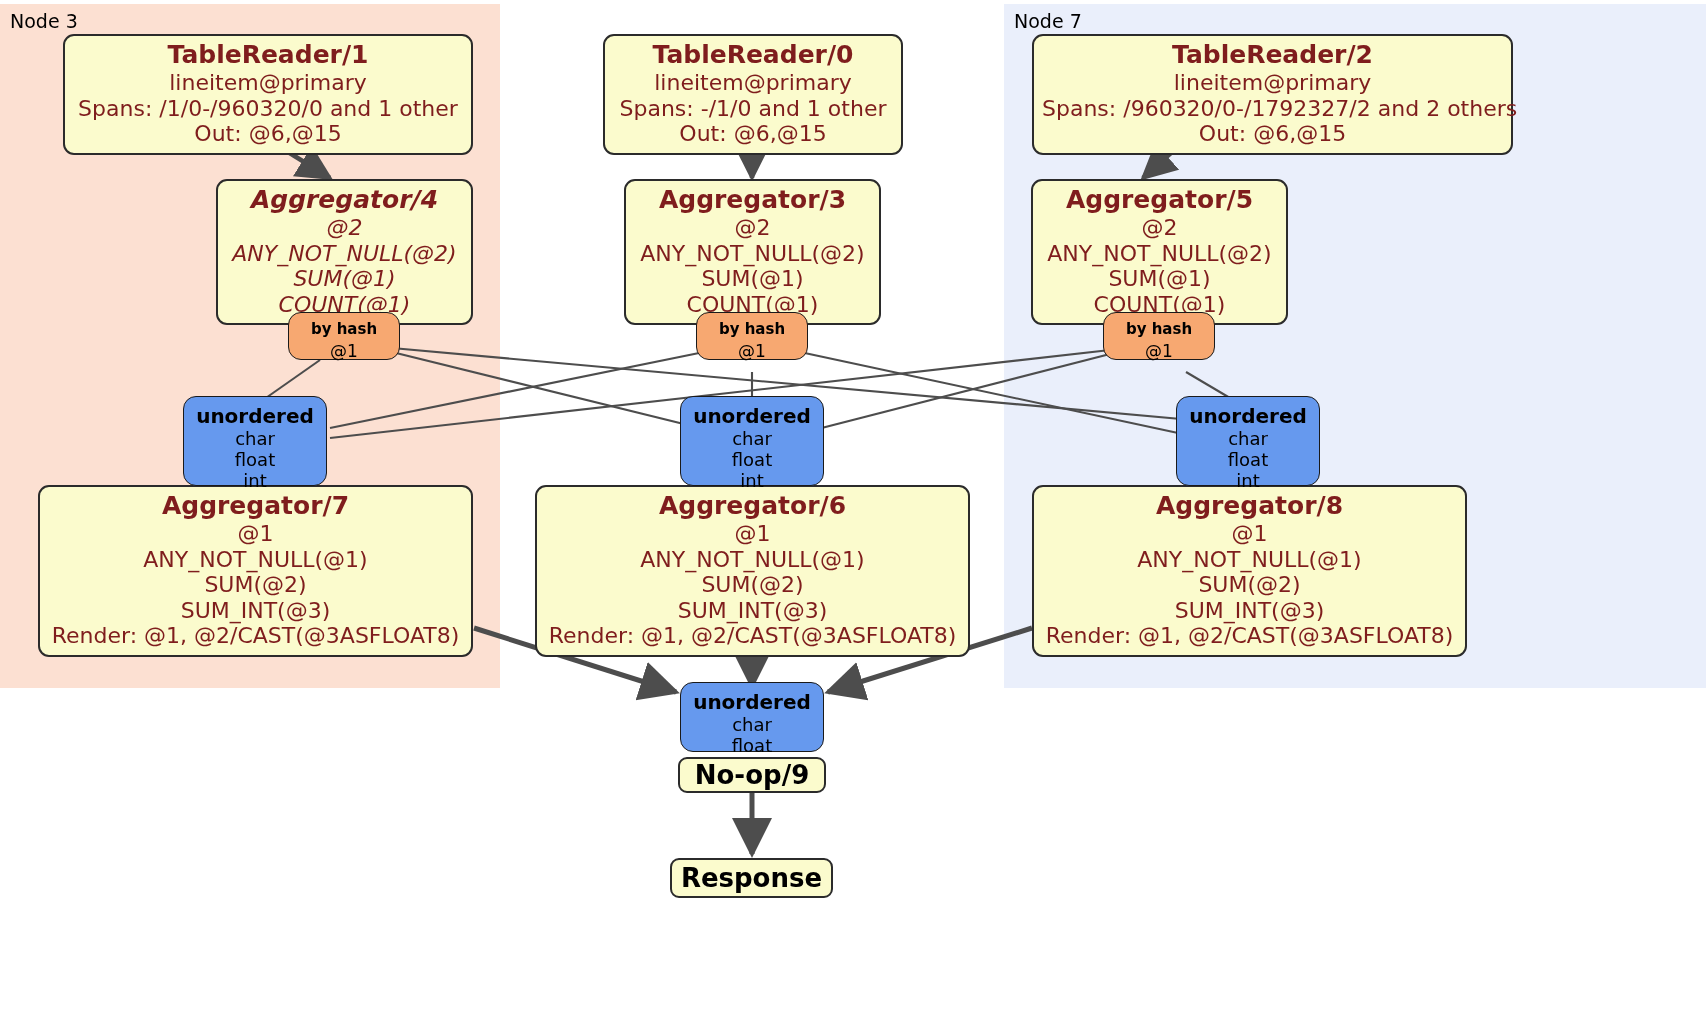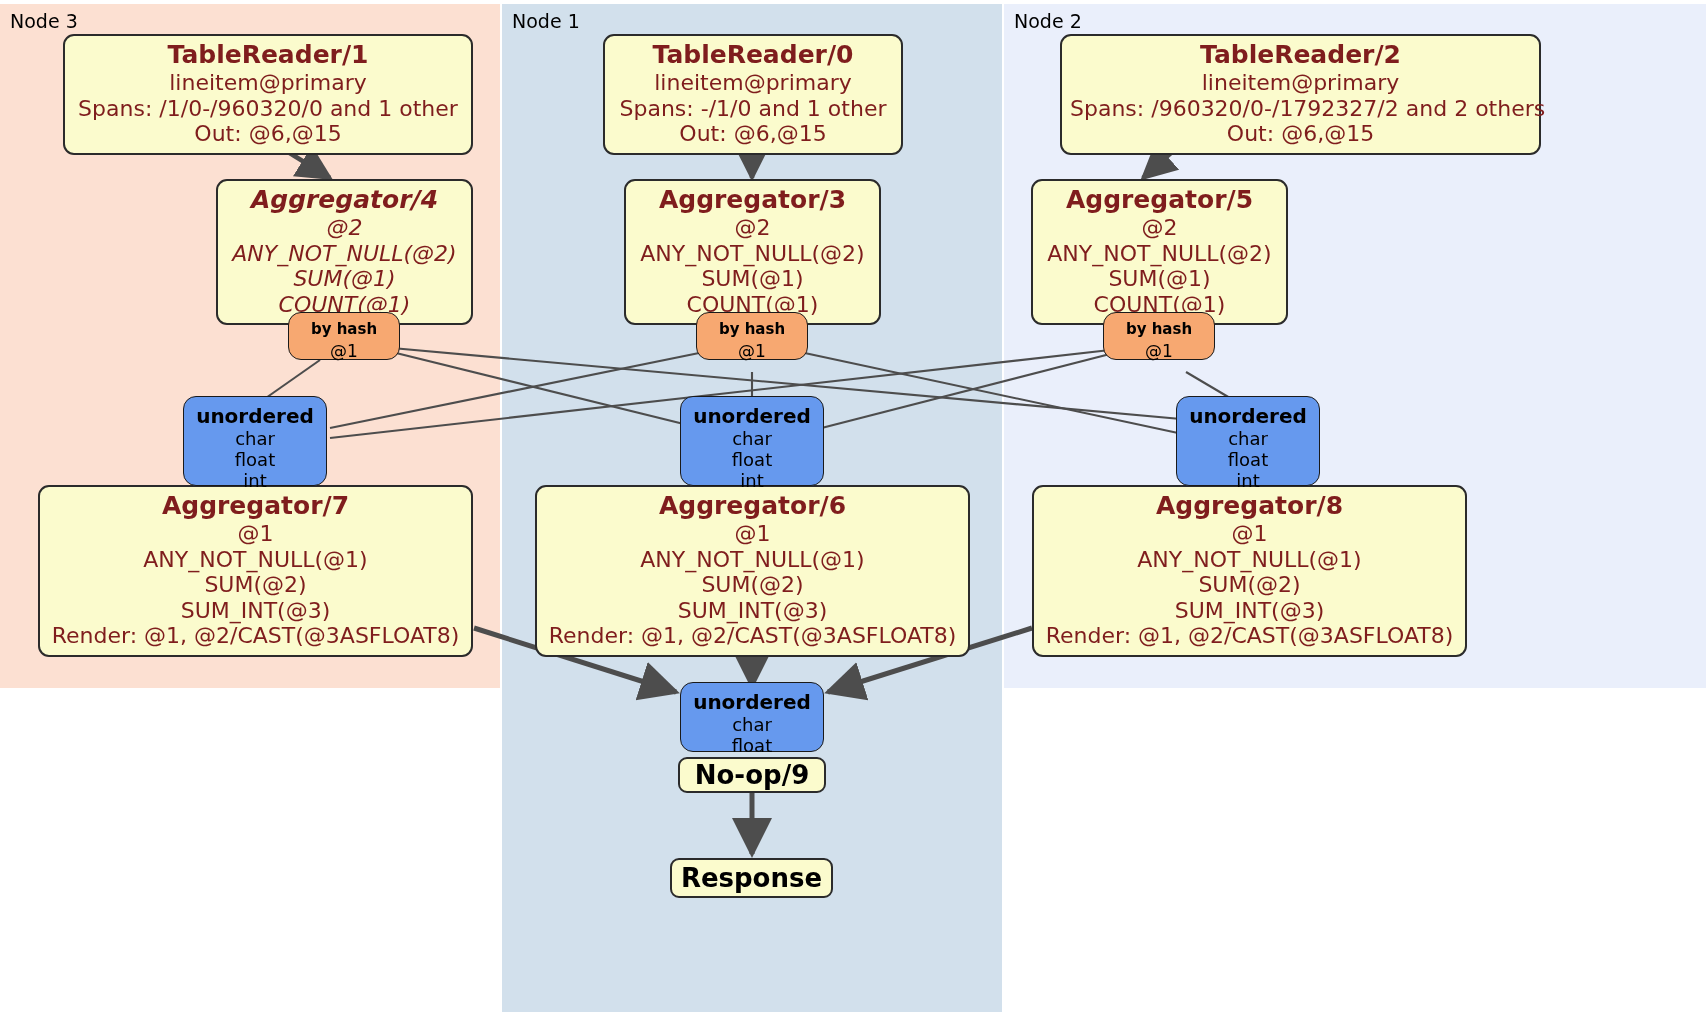--- a/index.html
+++ b/index.html
@@ -132,26 +132,23 @@
 </style>
 </head>
 <body>
 
 <div id="canvas">
 
   <div class="region" style="left:0px; top:4px; width:500px; height:684px; background:#fce0d2;">
     <span class="region-label">Node 3</span>
   </div>
 
-  <div class="region" style="left:502px; top:4px; width:500px; height:1008px; background:#d2e0ec;">
-    <span class="region-label">Node 1</span>
-  </div>
 
   <div class="region" style="left:1004px; top:4px; width:702px; height:684px; background:#eaeffb;">
-    <span class="region-label">Node 2</span>
+    <span class="region-label">Node 7</span>
   </div>
 
   <svg id="edges" class="z-edges" viewBox="0 0 1706 1016" xmlns="http://www.w3.org/2000/svg">
     <defs>
       <marker id="arrHeavy" markerWidth="10" markerHeight="10" refX="7.2" refY="4" orient="auto" markerUnits="strokeWidth">
         <path d="M0,0 L8,4 L0,8 z" fill="#4d4d4d"></path>
       </marker>
     </defs>
 
     <g stroke="#4d4d4d" stroke-width="4.5" fill="none" marker-end="url(#arrHeavy)">
@@ -193,21 +190,21 @@
     <span class="ln">Out: @6,@15</span>
   </div>
 
   <div class="proc z-proc" style="left:603px; top:34px; width:300px;">
     <span class="ttl">TableReader/0</span>
     <span class="ln">lineitem@primary</span>
     <span class="ln">Spans: -/1/0 and 1 other</span>
     <span class="ln">Out: @6,@15</span>
   </div>
 
-  <div class="proc z-proc" style="left:1032px; top:34px; width:481px;margin-left:28px;">
+  <div class="proc z-proc" style="left:1032px; top:34px; width:481px;">
     <span class="ttl">TableReader/2</span>
     <span class="ln">lineitem@primary</span>
     <span class="ln">Spans: /960320/0-/1792327/2 and 2 others</span>
     <span class="ln">Out: @6,@15</span>
   </div>
 
   <div class="proc z-proc" style="left:216px; top:179px; width:257px;font-style:italic;">
     <span class="ttl">Aggregator/4</span>
     <span class="ln">@2</span>
     <span class="ln">ANY_NOT_NULL(@2)</span>

